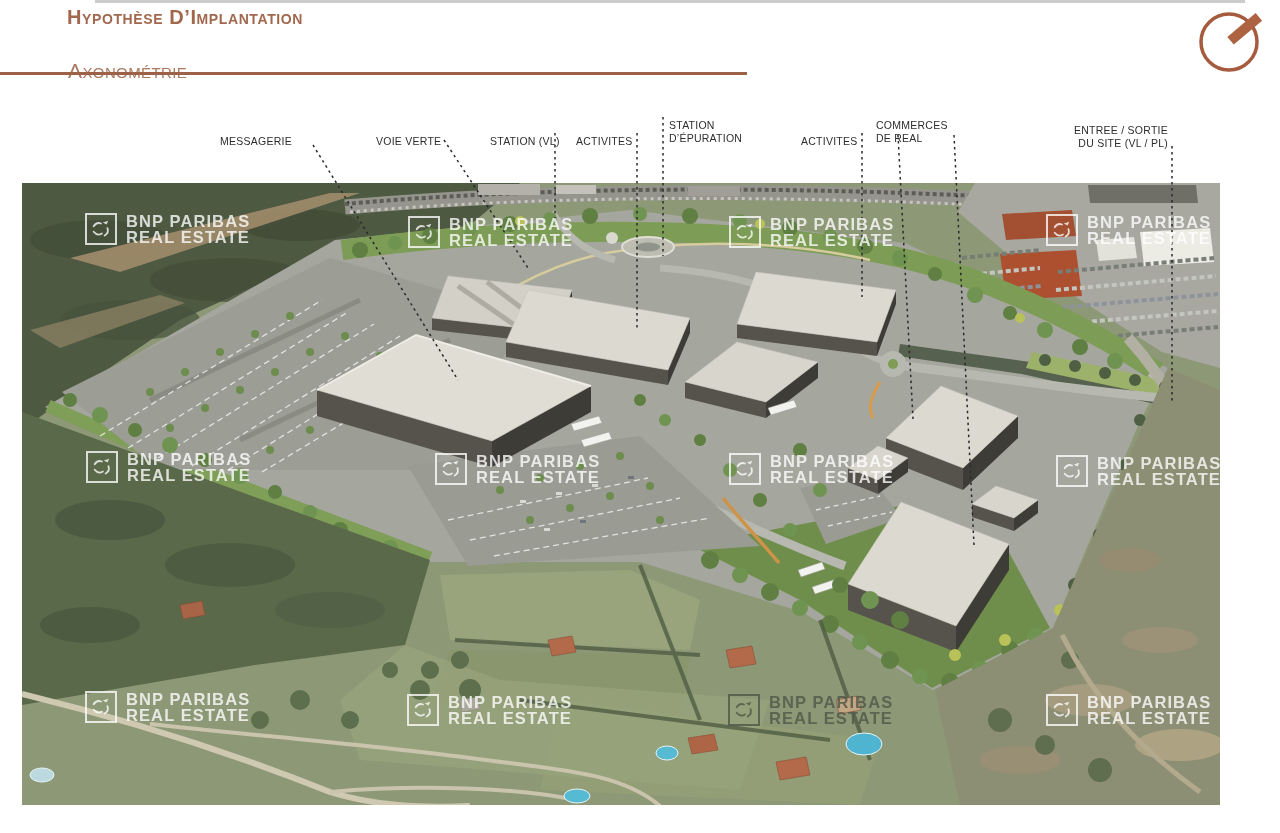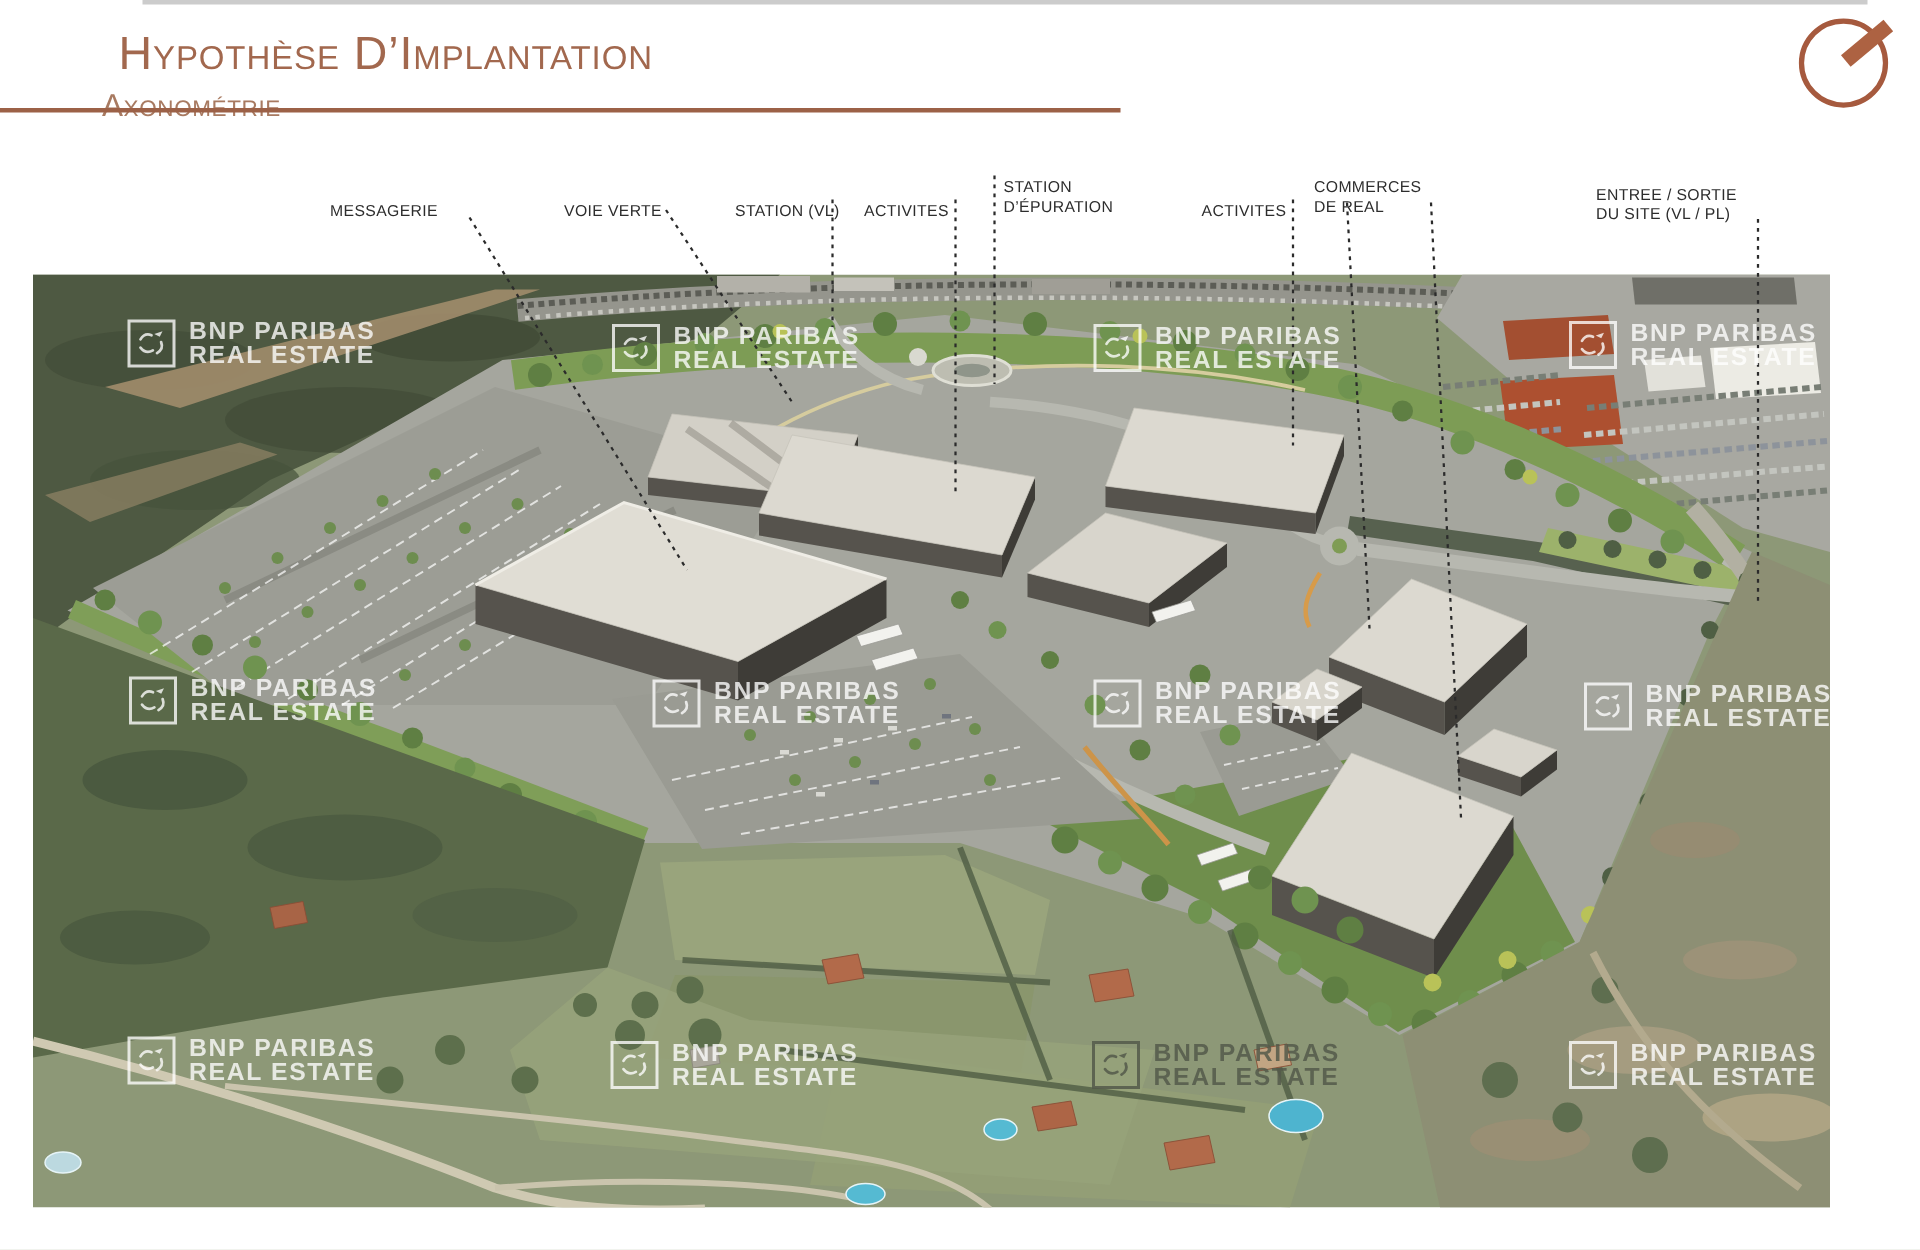--- a/index.html
+++ b/index.html
@@ -1,40 +1,40 @@
 <!DOCTYPE html>
 <html><head>
 <meta charset="utf-8">
 <style>
   html,body{margin:0;padding:0;background:#ffffff;}
   body{width:1280px;height:833px;font-family:"Liberation Sans",sans-serif;overflow:hidden;position:relative;}
   .page{position:absolute;left:0;top:0;width:1280px;height:833px;background:#fff;}
 
   .top-line{position:absolute;left:95px;top:0;width:1150px;height:3px;background:#cccccc;}
 
-  .page-title{position:absolute;left:67px;top:6px;margin:12px;font-size:31px;font-weight:400;
+  .page-title{position:absolute;left:67px;top:6px;margin:0;font-size:20px;font-weight:700;
     font-variant:small-caps;letter-spacing:.6px;color:#a2684e;white-space:nowrap;}
   .page-subtitle{position:absolute;left:68px;top:59px;font-size:21px;font-variant:small-caps;
     letter-spacing:.4px;color:#a87a61;white-space:nowrap;}
   .title-rule{position:absolute;left:0;top:72px;width:747px;height:3px;background:#9c6147;}
   .compass{position:absolute;left:1194px;top:5px;}
 
   .site-svg{position:absolute;left:0;top:0;width:1280px;height:833px;}
 
   .label{position:absolute;font-size:10.5px;font-weight:normal;color:#2d2d2d;
     letter-spacing:.25px;line-height:13px;white-space:nowrap;z-index:5;}
   .label span{display:block;}
   #lb-messagerie{left:220px;top:135px}
   #lb-voie-verte{left:376px;top:135px}
   #lb-sortie-vl{left:490px;top:135px}
   #lb-activites-1{left:576px;top:135px}
   #lb-station{left:669px;top:119px}
   #lb-activites-2{left:801px;top:135px}
   #lb-commerces{left:876px;top:119px;width:96px;text-align:left}
-  #lb-entree{left:1064px;top:124px;width:104px;text-align:left}
+  #lb-entree{left:1064px;top:124px;width:104px;text-align:right}
 
   .wm{position:absolute;display:flex;align-items:flex-start;gap:9px;z-index:4;
     color:rgba(255,255,255,0.78);pointer-events:none;}
   .wm--dark{color:rgba(84,89,74,0.85);}
   .wm-box{display:flex;align-items:center;justify-content:center;width:28px;height:28px;
     border:2px solid currentColor;}
   .wm-txt span{display:block;font-size:16.5px;font-weight:bold;letter-spacing:1.1px;line-height:16px;}
 </style>
 </head>
 <body>

